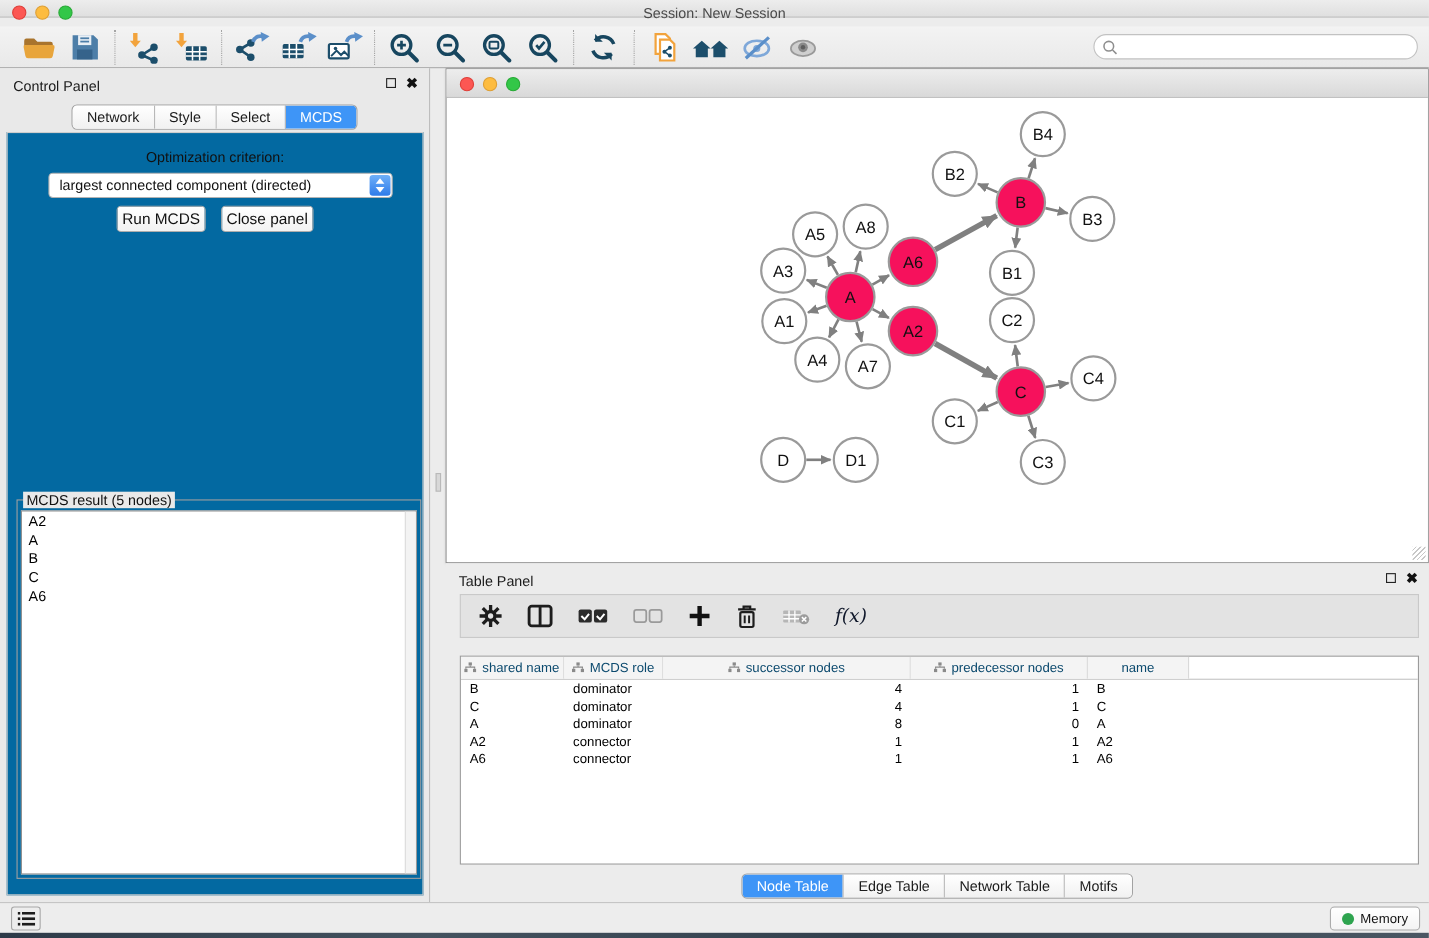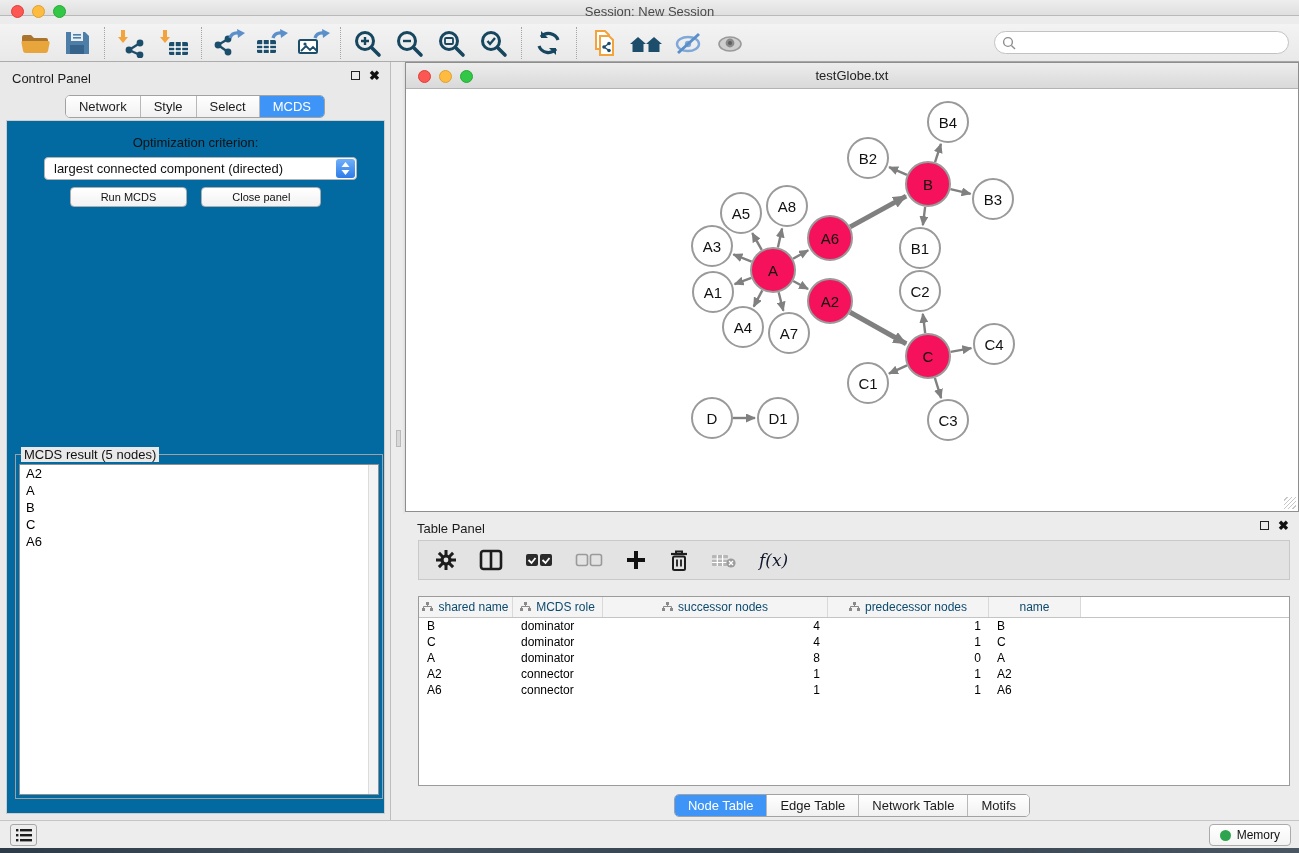--- a/index.html
+++ b/index.html
@@ -49,21 +49,21 @@
     border:1px solid #CDCDCD; background:#0369a1; }
   #opt-label { text-align:center; margin-top:14px; font-size:13px; color:#111; }
   #opt-select { position:absolute; left:37px; top:36px; width:313px; height:23px;
     background:#fff; border:1px solid #B3B3B3; border-radius:4px;text-align:center; }
   #opt-select .val { position:absolute; left:9px; top:3px; font-size:13px; color:#111; }
   #opt-select .stepper { position:absolute; right:1px; top:1px; width:19px; height:19px; margin:0;
     background:linear-gradient(#6FB0F9,#2E7BE9); border-radius:3px; height:19px; }
   .stepper svg { display:block; margin:2px auto; }
   #cp-buttons { position:absolute; left:0; top:66px; width:100%; display:flex; justify-content:center; gap:14px; }
   .cp-btn { background:linear-gradient(#FFFFFF,#F2F2F2); border:1px solid #ADADAD; border-radius:4px;
-    font-size:11px; color:#111; padding:3px 30px; font-family:"Liberation Sans",sans-serif; }
+    font-size:14px; color:#111; padding:3px 4px; font-family:"Liberation Sans",sans-serif; }
 
   #mcds-fieldset { position:absolute; left:8px; top:333px; width:368px; height:345px;
     border:1px solid #A0A0A0; }
   #mcds-legend { position:absolute; left:5px; top:-8px; background:#E9E9E9; padding:0 3px;
     font-size:13px; color:#111; }
   #mcds-list { position:absolute; left:3px; top:9px; right:3px; bottom:3px; background:#fff;
     border:1px solid #909090; overflow:hidden; }
   #mcds-list .scroll { position:absolute; right:0; top:0; bottom:0; width:10px; background:#F3F3F3; border-left:1px solid #DCDCDC; }
   #mcds-list .item { font-size:13px; color:#000; padding:1px 6px; line-height:15px; }
 
@@ -331,21 +331,20 @@
 
 <div class="vsplit-handle"></div>
 
 <div id="net-window">
   <div id="net-titlebar">
     <div class="lights">
       <span class="light red"></span>
       <span class="light yellow"></span>
       <span class="light green"></span>
     </div>
-    <div class="title">testGlobe.txt</div>
   </div>
   <div id="net-canvas">
     <svg id="graph-svg" width="891" height="422" viewBox="0 0 891 422">
       <defs>
         <marker id="arw" markerUnits="userSpaceOnUse" markerWidth="11" markerHeight="9" refX="9" refY="4.5" orient="auto">
             <path d="M0 0L10 4.5L0 9z" fill="#808080"></path>
           </marker>
         <marker id="arw-thick" markerUnits="userSpaceOnUse" markerWidth="15" markerHeight="12" refX="13" refY="6" orient="auto">
             <path d="M0 0L14 6L0 12z" fill="#808080"></path>
           </marker>

